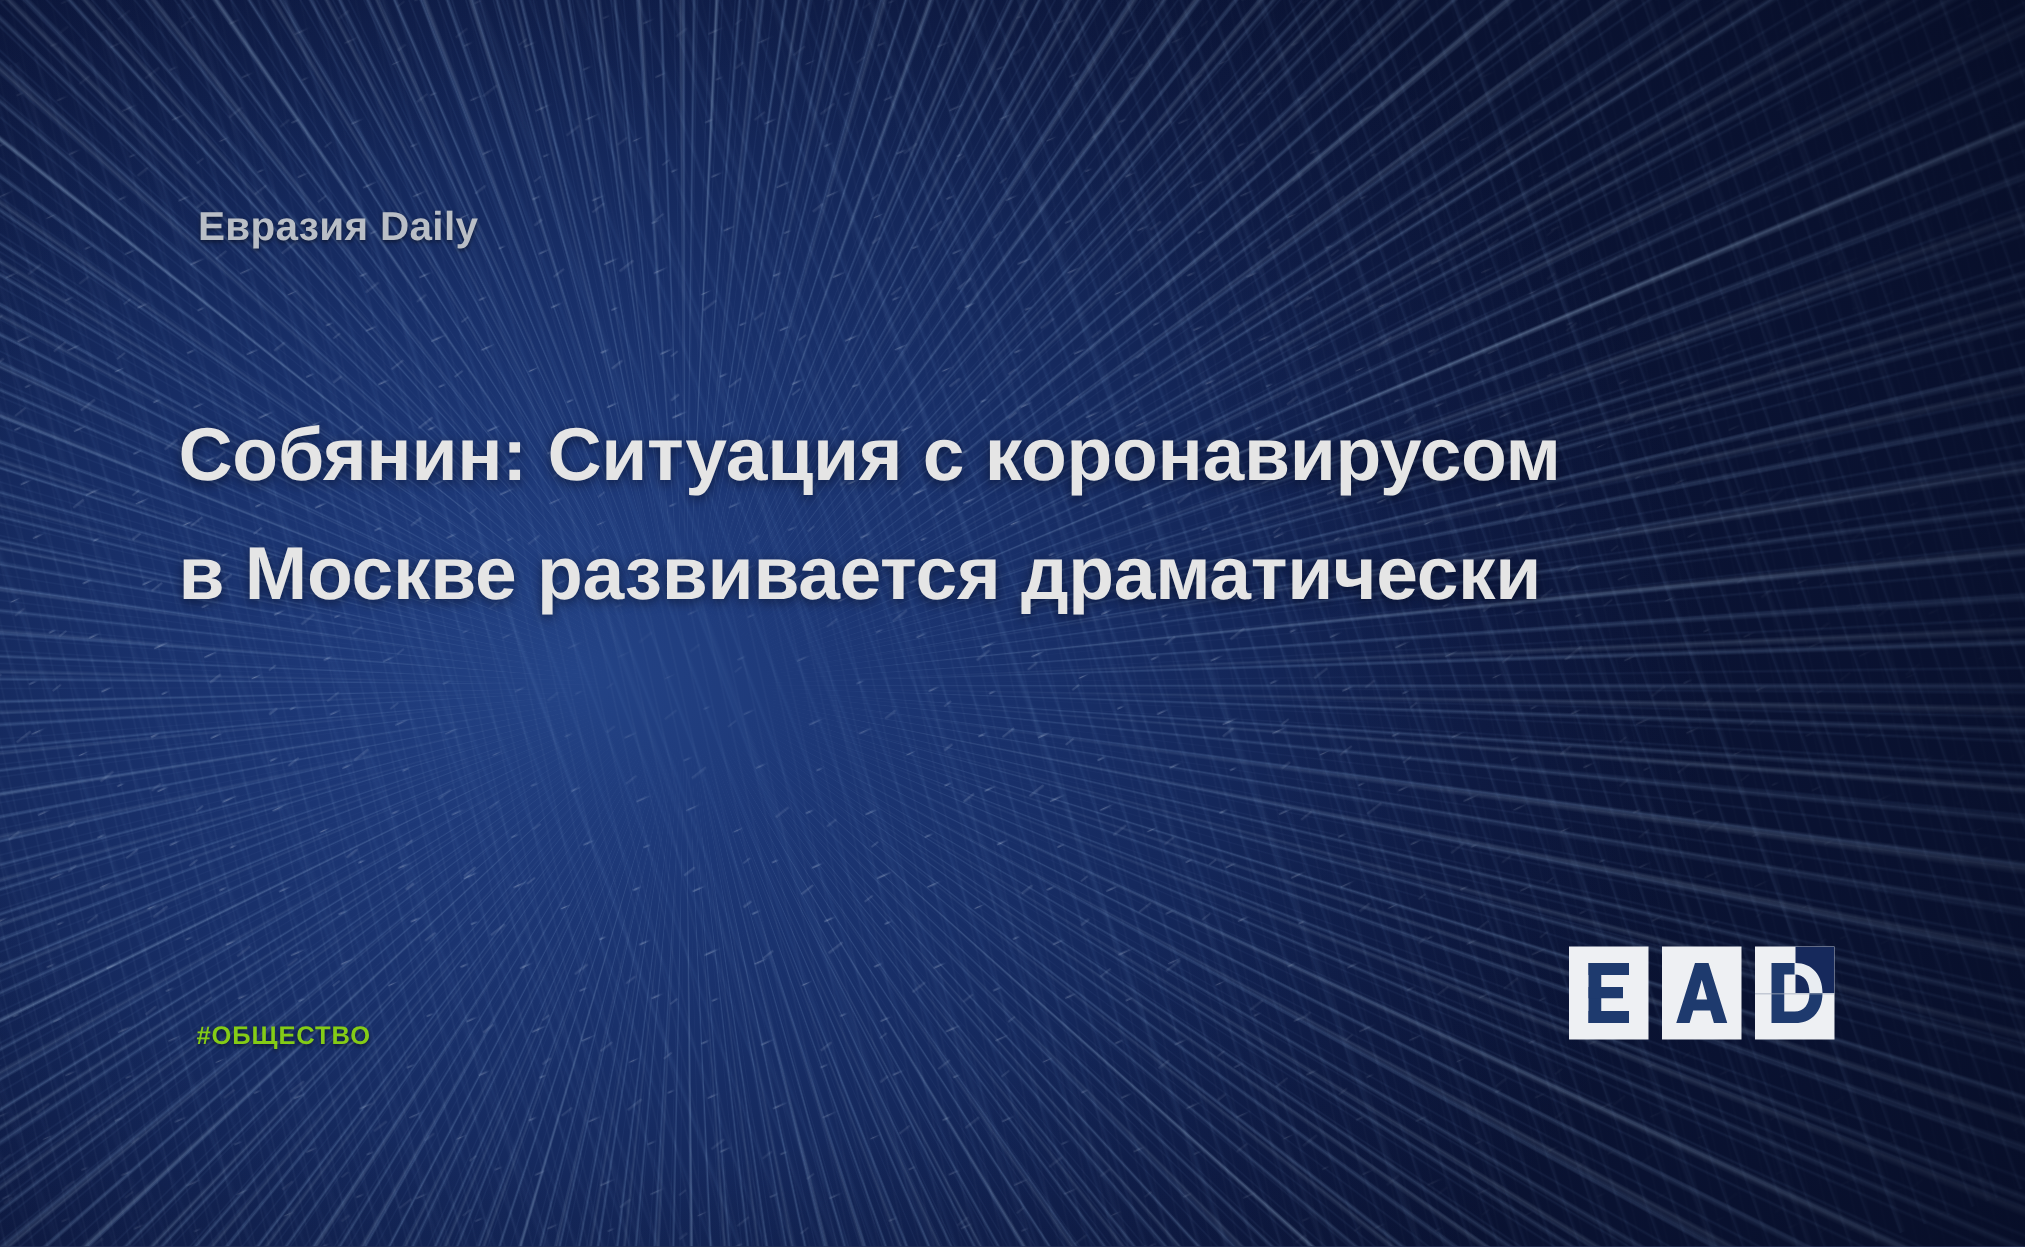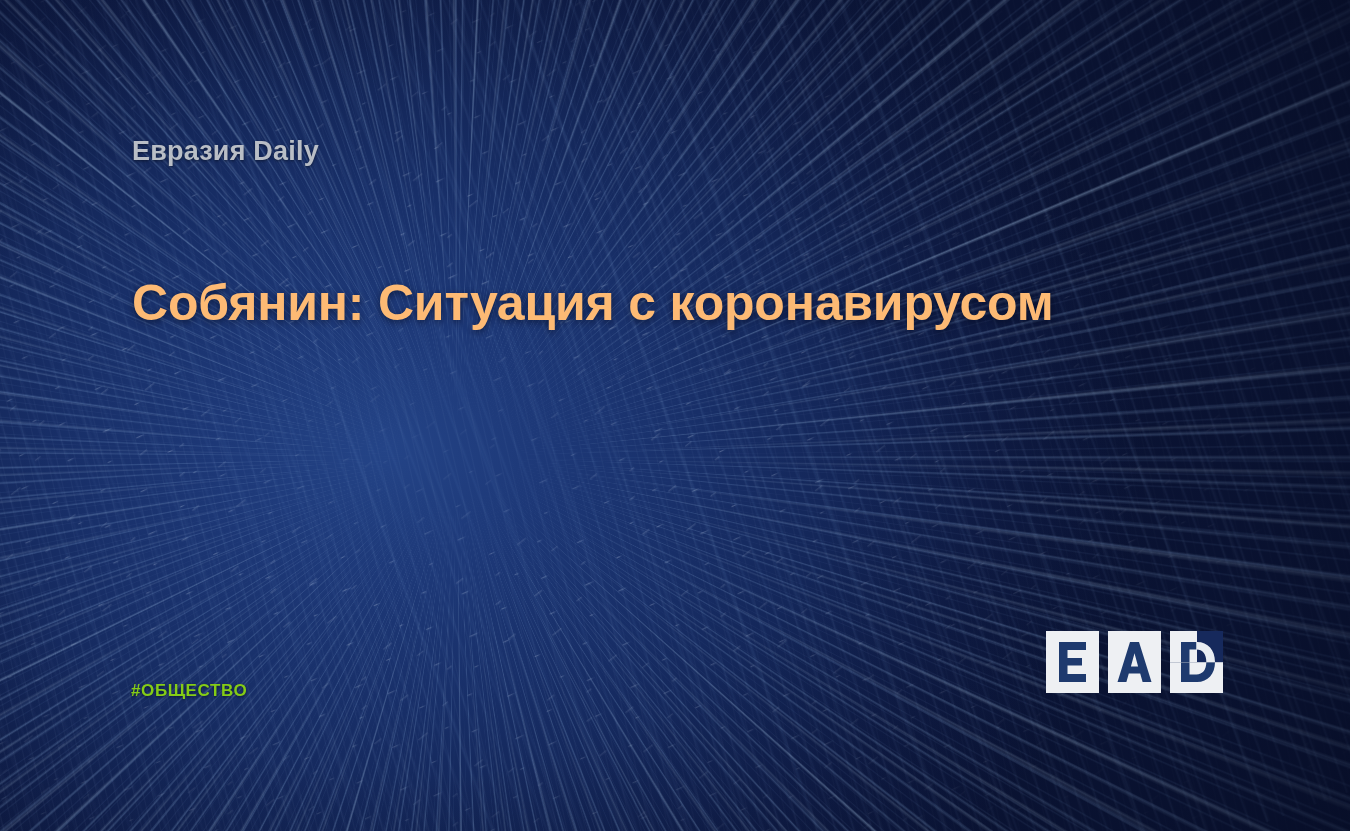--- a/index.html
+++ b/index.html
@@ -168,28 +168,28 @@
     font-size: 27px;
     font-weight: bold;
     letter-spacing: 0.2px;
     color: #b9bec6;
     white-space: nowrap;
     text-shadow: 0 1px 3px rgba(0,0,0,0.45);
   }
 
   .headline {
     position: absolute;
-    left: 132px;
+    left: 119px;
     top: 264px;
     width: 1030px;
     margin: 0;
     font-size: 50px;
     line-height: 1.58;
     font-weight: bold;
-    color: #fdba74;
+    color: #e5e5e5;
     letter-spacing: -0.2px;
     text-shadow: 0 2px 7px rgba(2,8,26,0.55);
   }
   .headline .ln { display: block; }
 
   .topic-tag {
     position: absolute;
     left: 131px;
     top: 681px;
     font-size: 17px;
@@ -297,20 +297,21 @@
   </svg>
 
   <div class="bg-vignette"></div>
 
   <div class="content">
 
     <div class="brand">Евразия Daily</div>
 
     <h1 class="headline">
       <span class="ln">Собянин: Ситуация с коронавирусом</span>
+      <span class="ln">в Москве развивается драматически</span>
     </h1>
 
     <div class="topic-tag">#ОБЩЕСТВО</div>
 
     <div class="logo">
 
       <div class="logo-tile logo-tile-e">
         <svg width="53" height="62" viewBox="0 0 53 62" xmlns="http://www.w3.org/2000/svg" aria-hidden="true">
           <g fill="#1e3a6e">
             <rect x="13" y="11" width="8.5" height="40"></rect>

